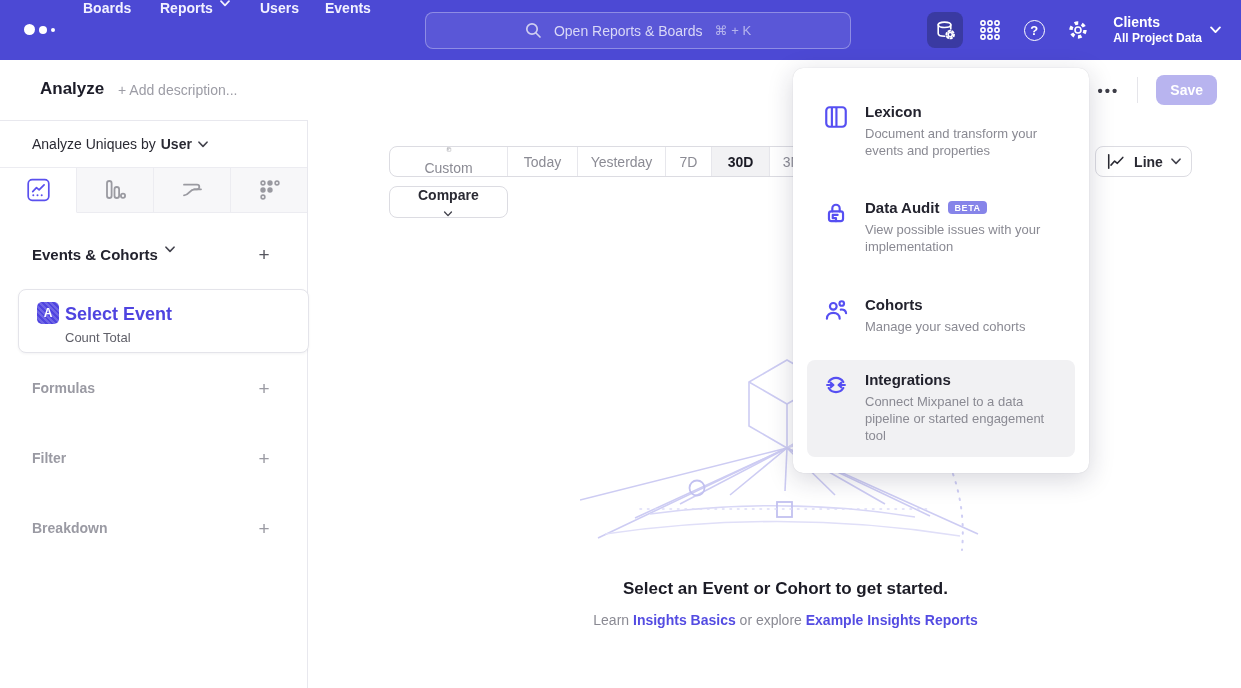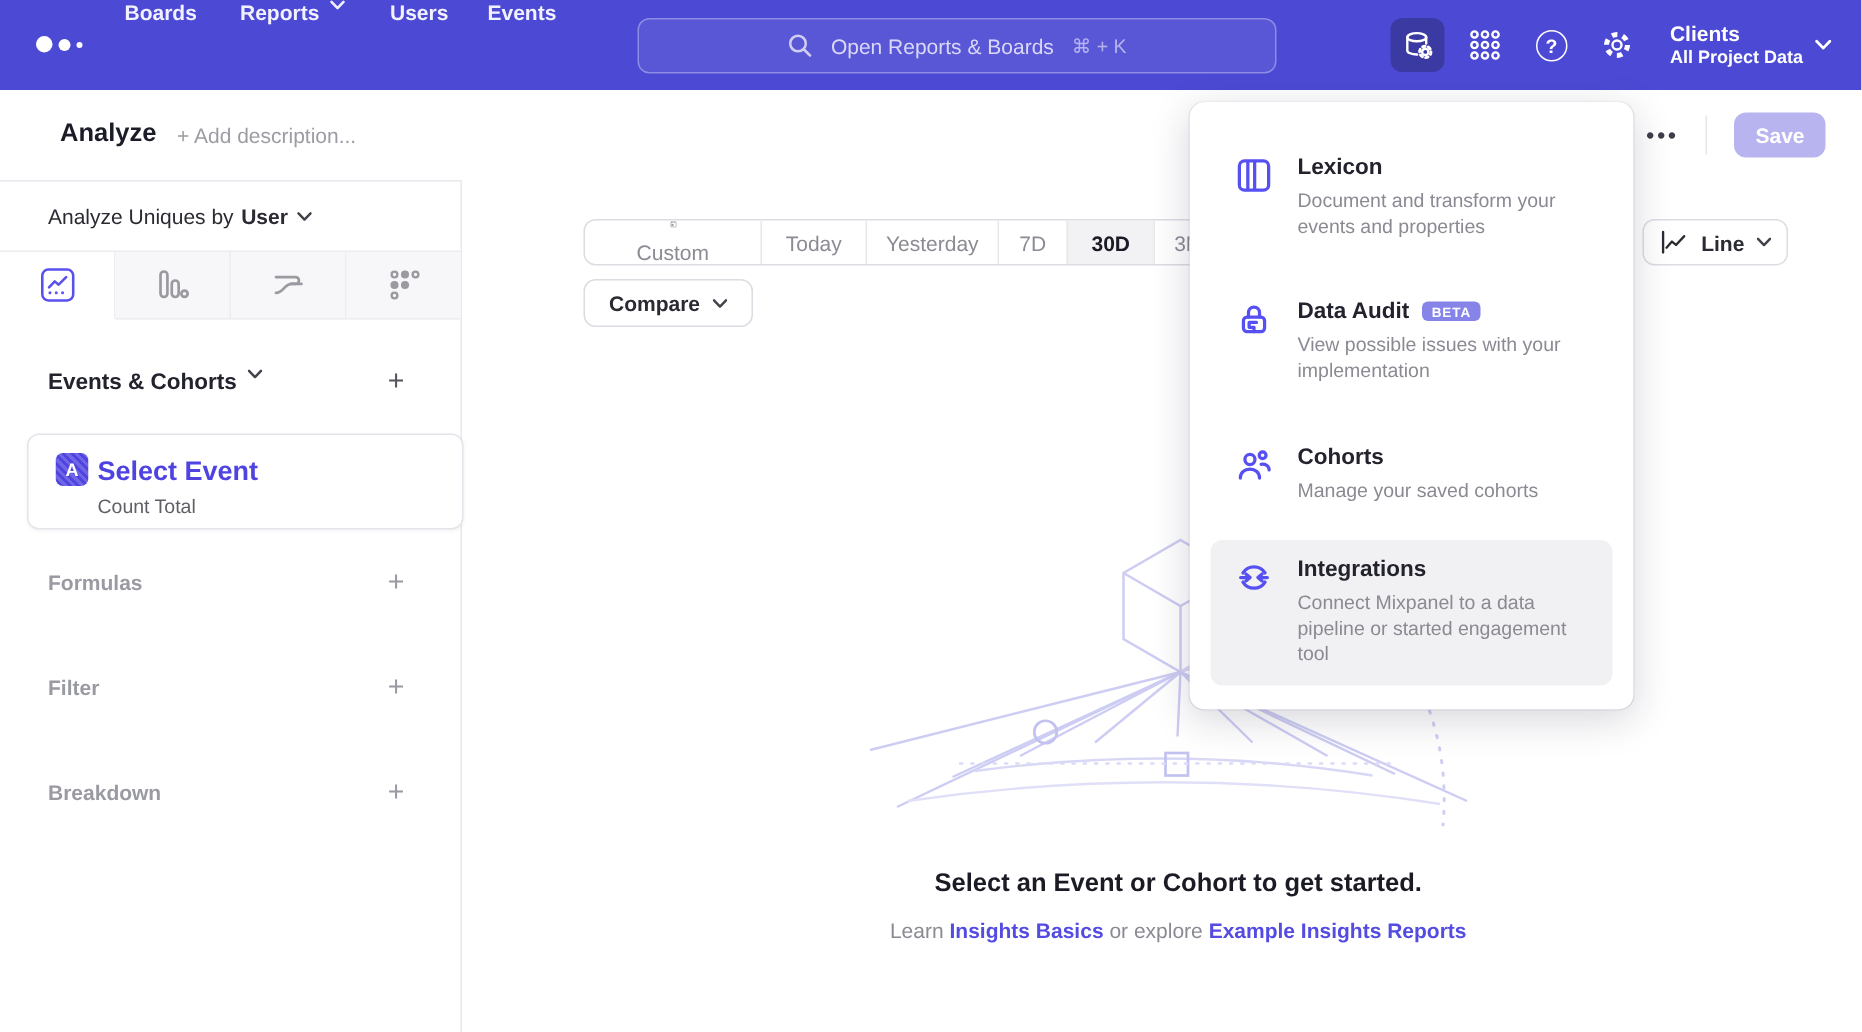--- a/index.html
+++ b/index.html
@@ -81,23 +81,23 @@
     font-size:14px; color:#8b8b94; border-left:1px solid #e7e7ec; cursor:pointer; white-space:nowrap; }
   .seg:first-child { border-left:none; }
   .seg.active { background:#f2f2f4; color:#1b1b25; font-weight:700; }
   .w117{width:117px;flex-direction:column;} .w70{width:70px;} .w88{width:88px;} .w46{width:46px;} .w58{width:58px;}
   .stub-btn { position:absolute; left:675px; top:26px; width:80px; height:31px; background:#fff;
     border:1px solid #dcdce2; border-radius:8px; display:flex; align-items:center;
     justify-content:flex-end; padding-right:11px; color:#42424c; cursor:pointer; }
   .line-btn { position:absolute; left:765px; top:26px; width:97px; height:31px; background:#fff;
     border:1px solid #dcdce2; border-radius:8px; display:flex; align-items:center; justify-content:center;
     gap:8px; font-size:14px; font-weight:600; color:#2a2a33; cursor:pointer; }
-  .compare-btn { position:absolute; left:59px; top:66px; height:32px; padding:0 16px; background:#fff;
+  .compare-btn { position:absolute; left:59px; top:66px; height:32px; padding:0 28px; background:#fff;
     border:1px solid #dcdce2; border-radius:8px; display:flex; align-items:center; gap:8px;
-    font-size:14px; font-weight:600; color:#2a2a33; cursor:pointer; }
+    font-size:14px; font-weight:600; color:#2a2a33; cursor:pointer;flex-direction:column; }
   .wireframe { position:absolute; left:250px; top:228px; }
   .empty-title { position:absolute; left:0; right:0; top:459px; text-align:center; font-size:17px;
     font-weight:700; color:#1b1b25; }
   .empty-sub { position:absolute; left:0; right:0; top:492px; text-align:center; font-size:14px;
     color:#8a8a93; }
   .empty-sub a { color:#544ce2; font-weight:600; text-decoration:none; cursor:pointer; }
 
   
   .popover { position:absolute; left:793px; top:52px; width:296px; background:#fff; border-radius:10px;
     box-shadow:0 6px 26px rgba(25,25,60,0.18), 0 0 1px rgba(25,25,60,0.2); z-index:100;

